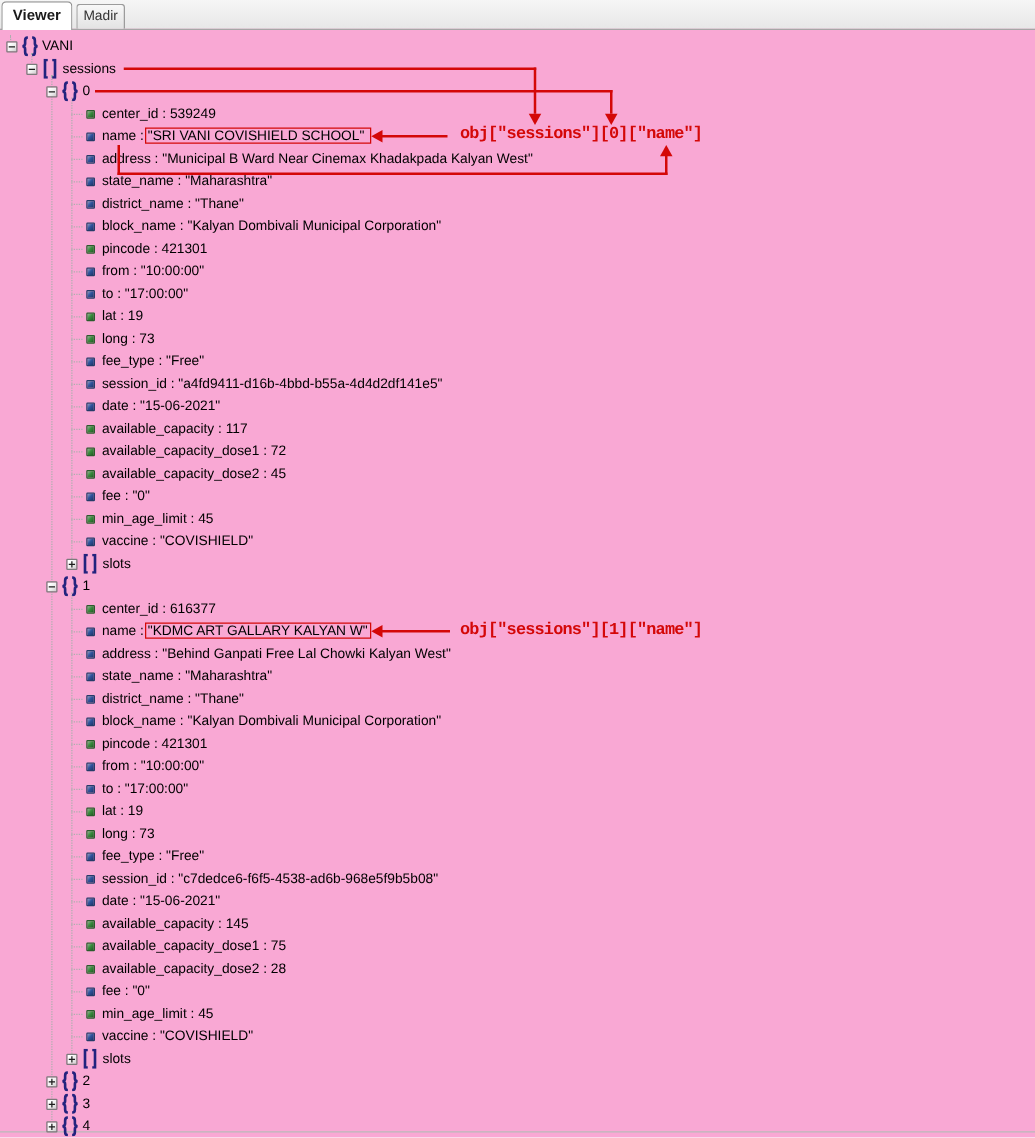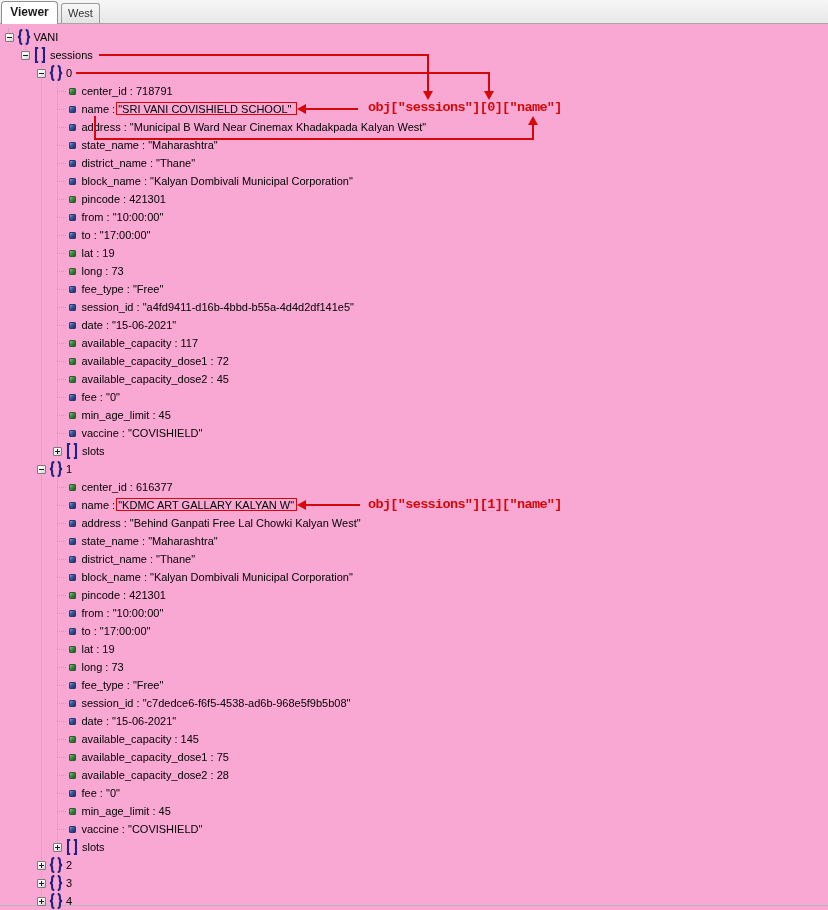--- a/index.html
+++ b/index.html
@@ -75,21 +75,21 @@
   }
   
   #bottom-line{position:absolute;left:0;top:905px;width:828px;height:0;border-top:1px solid #b9b9b9;z-index:1;}
 </style>
 </head>
 <body>
 
 <div id="stage">
   <div id="tabbar">
     <div class="tab" id="tab-viewer"><span>Viewer</span></div>
-    <div class="tab" id="tab-text"><span>West</span></div>
+    <div class="tab" id="tab-text"><span>Madir</span></div>
   </div>
 
   <div id="tree">
     <div id="guides">
         <div class="gv" style="left: 8px; top: 28px; height: 4px;"></div>
         <div class="gv" style="left: 25px; top: 42px; height: 8px;"></div>
         <div class="gv" style="left: 41px; top: 60px; height: 836px;"></div>
         <div class="gv" style="left: 57px; top: 78px; height: 373px;"></div>
         <div class="gv" style="left: 57px; top: 474px; height: 373px;"></div>
         <div class="gh" style="left: 57px; top: 91px; width: 9px;"></div>
@@ -139,21 +139,21 @@
     <path d="M8.7 0.9 C10.5 0.9 10.9 1.9 10.9 3.5 L10.9 5.7 C10.9 7.1 11.5 7.7 12.9 8 C11.5 8.3 10.9 8.9 10.9 10.3 L10.9 12.5 C10.9 14.1 10.5 15.1 8.7 15.1" stroke="#23237e" stroke-width="2.1"></path>
   </svg></span><span class="lbl">VANI</span></div>
         <div class="row" style="top: 46px; padding-left: 21px;"><span class="expbox"><i class="h"></i></span><span class="nicon arr"><svg width="14" height="16" viewBox="0 0 14 16" fill="none">
     <path d="M5.2 1 L3 1 L3 15 L5.2 15" stroke="#23237e" stroke-width="2.1"></path>
     <path d="M8.8 1 L11 1 L11 15 L8.8 15" stroke="#23237e" stroke-width="2.1"></path>
   </svg></span><span class="lbl">sessions</span></div>
         <div class="row" style="top: 64px; padding-left: 37px;"><span class="expbox"><i class="h"></i></span><span class="nicon obj"><svg width="14" height="16" viewBox="0 0 14 16" fill="none">
     <path d="M5.3 0.9 C3.5 0.9 3.1 1.9 3.1 3.5 L3.1 5.7 C3.1 7.1 2.5 7.7 1.1 8 C2.5 8.3 3.1 8.9 3.1 10.3 L3.1 12.5 C3.1 14.1 3.5 15.1 5.3 15.1" stroke="#23237e" stroke-width="2.1"></path>
     <path d="M8.7 0.9 C10.5 0.9 10.9 1.9 10.9 3.5 L10.9 5.7 C10.9 7.1 11.5 7.7 12.9 8 C11.5 8.3 10.9 8.9 10.9 10.3 L10.9 12.5 C10.9 14.1 10.5 15.1 8.7 15.1" stroke="#23237e" stroke-width="2.1"></path>
   </svg></span><span class="lbl">0</span></div>
-        <div class="row" style="top: 82px; padding-left: 68.5px;"><span class="bullet num"></span><span class="kv"><span>center_id</span><span> : </span><span>718791</span></span></div>
+        <div class="row" style="top: 82px; padding-left: 68.5px;"><span class="bullet num"></span><span class="kv"><span>center_id</span><span> : </span><span>539249</span></span></div>
         <div class="row" style="top: 100px; padding-left: 68.5px;"><span class="bullet str"></span><span class="kv"><span>name</span><span> : </span>"<span>SRI VANI COVISHIELD SCHOOL</span>"</span></div>
         <div class="row" style="top: 118px; padding-left: 68.5px;"><span class="bullet str"></span><span class="kv"><span>address</span><span> : </span>"<span>Municipal B Ward Near Cinemax Khadakpada Kalyan West</span>"</span></div>
         <div class="row" style="top: 136px; padding-left: 68.5px;"><span class="bullet str"></span><span class="kv"><span>state_name</span><span> : </span>"<span>Maharashtra</span>"</span></div>
         <div class="row" style="top: 154px; padding-left: 68.5px;"><span class="bullet str"></span><span class="kv"><span>district_name</span><span> : </span>"<span>Thane</span>"</span></div>
         <div class="row" style="top: 172px; padding-left: 68.5px;"><span class="bullet str"></span><span class="kv"><span>block_name</span><span> : </span>"<span>Kalyan Dombivali Municipal Corporation</span>"</span></div>
         <div class="row" style="top: 190px; padding-left: 68.5px;"><span class="bullet num"></span><span class="kv"><span>pincode</span><span> : </span><span>421301</span></span></div>
         <div class="row" style="top: 208px; padding-left: 68.5px;"><span class="bullet str"></span><span class="kv"><span>from</span><span> : </span>"<span>10:00:00</span>"</span></div>
         <div class="row" style="top: 226px; padding-left: 68.5px;"><span class="bullet str"></span><span class="kv"><span>to</span><span> : </span>"<span>17:00:00</span>"</span></div>
         <div class="row" style="top: 244px; padding-left: 68.5px;"><span class="bullet num"></span><span class="kv"><span>lat</span><span> : </span><span>19</span></span></div>
         <div class="row" style="top: 262px; padding-left: 68.5px;"><span class="bullet num"></span><span class="kv"><span>long</span><span> : </span><span>73</span></span></div>

